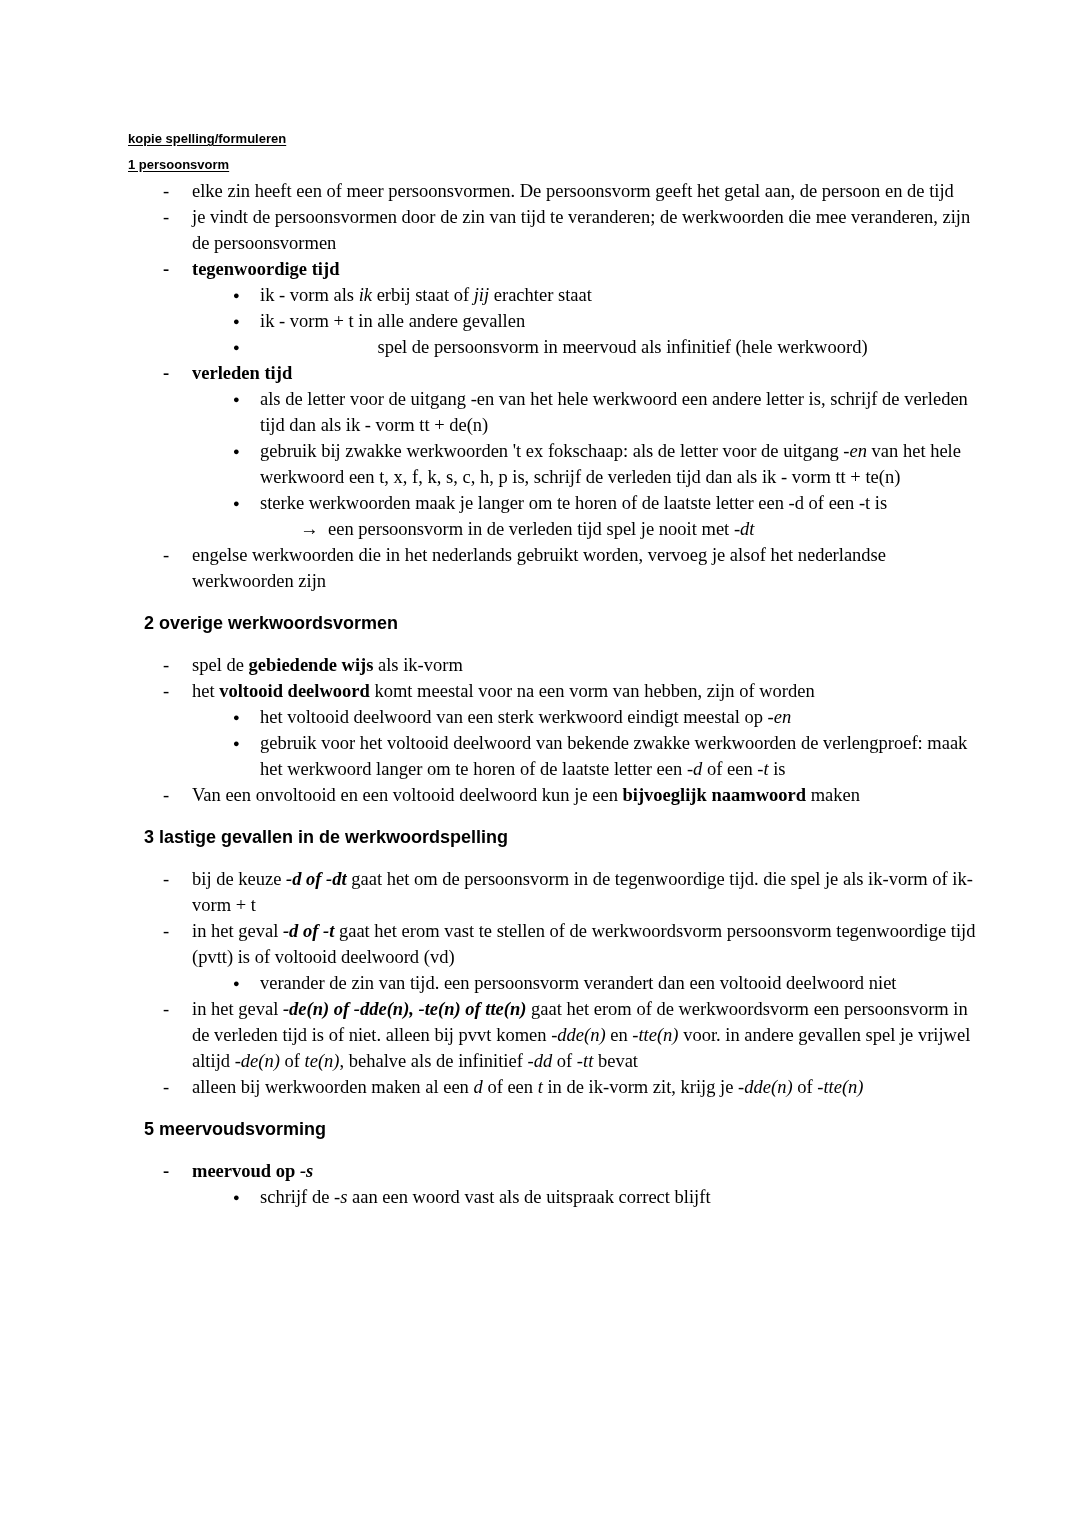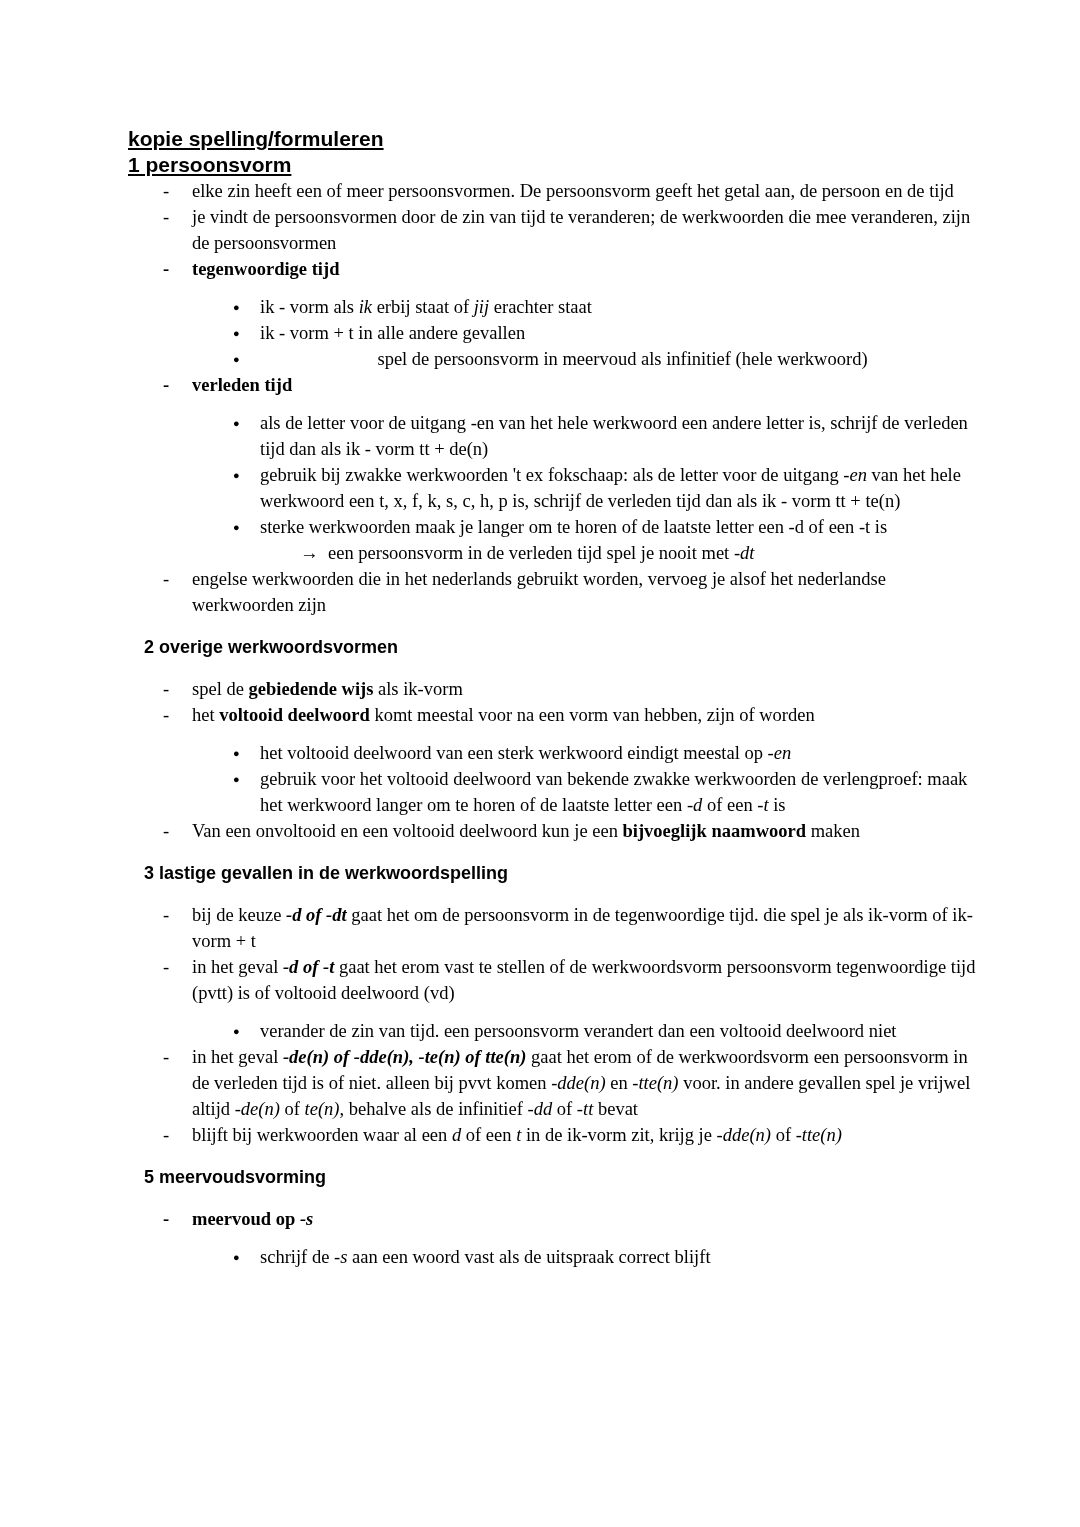--- a/index.html
+++ b/index.html
@@ -16,21 +16,21 @@
   }
   .page {
     position: relative;
     width: 1080px;
     height: 1527px;
     box-sizing: border-box;
     padding: 126px 95px 0 128px;
   }
   .doc-title,
   .h-underline {
-    font-size: 21px;
+    font-size: 13px;
     font-weight: bold;
     text-decoration: underline;
     text-underline-offset: 2px;
     line-height: 26px;
     margin: 0;
   }
   .h-plain {
     font-size: 18px;
     font-weight: bold;
     line-height: 26px;
@@ -61,21 +61,21 @@
     line-height: 26px;
   }
   .lvl1 > li.bold-item {
     font-weight: bold;
   }
   .lvl1 > li.bold-item::before {
     font-weight: bold;
   }
   
   .lvl2 {
-    margin-top: 12px;
+    margin-top: 0;
   }
   .lvl2 > li {
     padding-left: 68px;
   }
   .lvl2 > li::before {
     content: "\25CF";
     position: absolute;
     left: 41px;
     top: 0;
     font-size: 11px;
@@ -129,21 +129,21 @@
           </ul></li>
         <li><span>Van een onvoltooid en een voltooid deelwoord kun je een </span><b>bijvoeglijk naamwoord</b><span> maken</span></li>
       </ul>
       <div class="h-plain">3 lastige gevallen in de werkwoordspelling</div>
       <ul class="lvl1">
         <li><span>bij de keuze </span><span class="bi">-d of -dt</span><span> gaat het om de persoonsvorm in de tegenwoordige tijd. die spel je als ik-vorm of ik-vorm + t</span></li>
         <li><span>in het geval </span><span class="bi">-d of -t</span><span> gaat het erom vast te stellen of de werkwoordsvorm persoonsvorm tegenwoordige tijd (pvtt) is of voltooid deelwoord (vd)</span><ul class="lvl2">
             <li style="font-weight: normal;"><span>verander de zin van tijd. een persoonsvorm verandert dan een voltooid deelwoord niet</span></li>
           </ul></li>
         <li><span>in het geval </span><span class="bi">-de(n) of -dde(n), -te(n) of tte(n)</span><span> gaat het erom of de werkwoordsvorm een persoonsvorm in de verleden tijd is of niet. alleen bij pvvt komen </span><i>-dde(n)</i><span> en </span><i>-tte(n)</i><span> voor. in andere gevallen spel je vrijwel altijd </span><i>-de(n)</i><span> of </span><i>te(n)</i><span>, behalve als de infinitief </span><i>-dd</i><span> of </span><i>-tt</i><span> bevat</span></li>
-        <li><span>blijft bij werkwoorden waar al een </span><i>d</i><span> of een </span><i>t</i><span> in de ik-vorm zit, krijg je </span><i>-dde(n)</i><span> of </span><i>-tte(n)</i></li>
+        <li><span>alleen bij werkwoorden maken al een </span><i>d</i><span> of een </span><i>t</i><span> in de ik-vorm zit, krijg je </span><i>-dde(n)</i><span> of </span><i>-tte(n)</i></li>
       </ul>
       <div class="h-plain">5 meervoudsvorming</div>
       <ul class="lvl1">
         <li class="bold-item"><b>meervoud op </b><span class="bi">-s</span><ul class="lvl2">
             <li style="font-weight: normal;"><span>schrijf de </span><i>-s</i><span> aan een woord vast als de uitspraak correct blijft</span></li>
           </ul></li>
       </ul>
     </div>
 </div>
 

